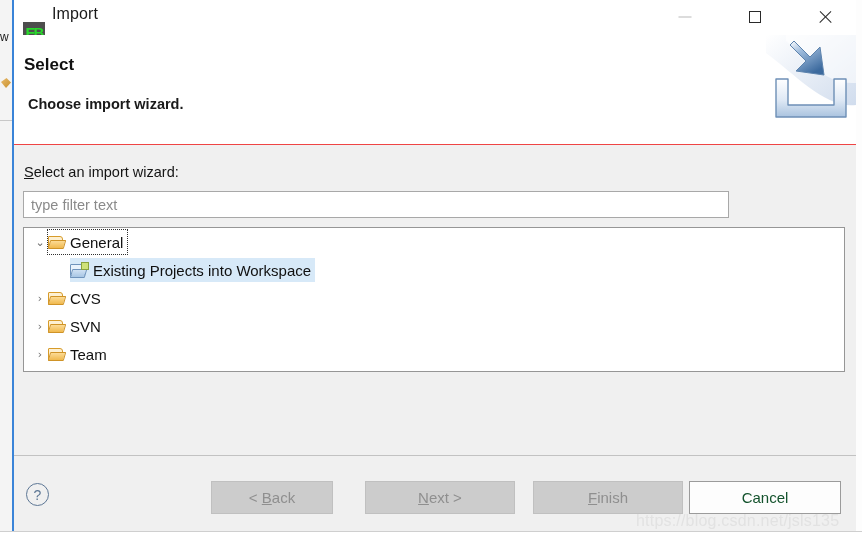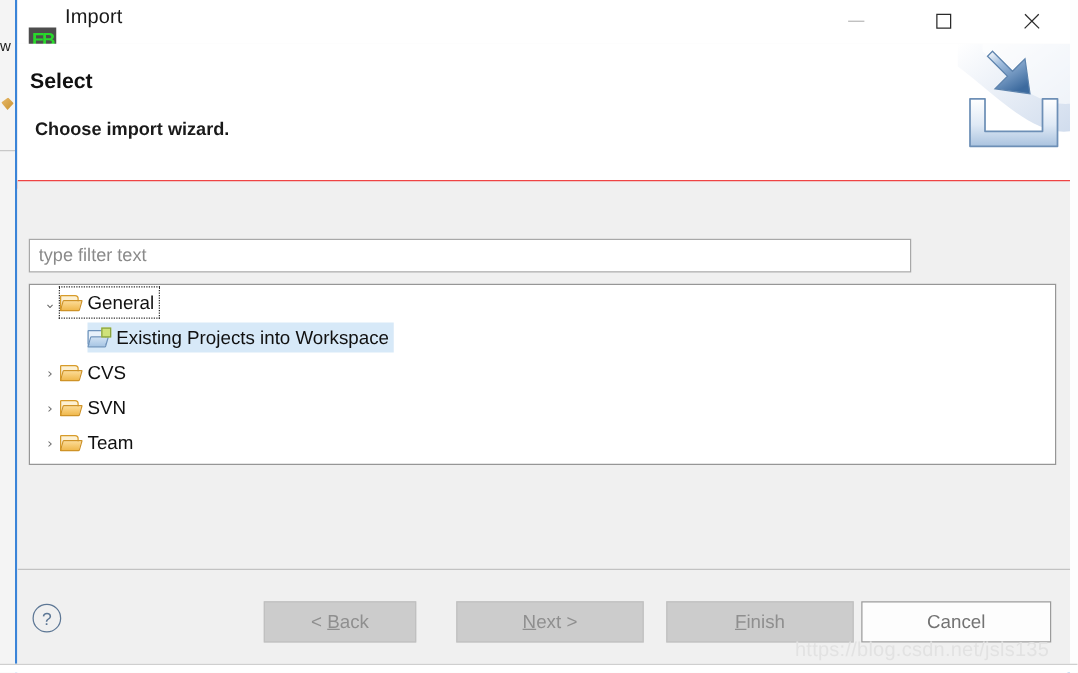--- a/index.html
+++ b/index.html
@@ -348,21 +348,21 @@
     padding: 0;
   }
   .dlg-btn.disabled {
     background: #cccccc;
     border: 1px solid #c0c0c0;
     color: #8f8f8f;
   }
   .dlg-btn.enabled {
     background: #fdfdfd;
     border: 1px solid #9b9b9b;
-    color: #737373;
+    color: #14532d;
   }
   .dlg-btn .mn { text-decoration: underline; }
   #btn-back   { left: 197px; width: 122px; }
   #btn-next   { left: 351px; width: 150px; }
   #btn-finish { left: 519px; width: 150px; }
   #btn-cancel { left: 675px; width: 152px; }
 
   #watermark {
     position: absolute;
     left: 636px; top: 512px;
@@ -426,20 +426,21 @@
       <path d="M0,0 L90,0 L90,70 C60,74 30,40 0,18 Z" fill="url(#swoosh)" opacity="0.85"></path>
       <path d="M20,0 L90,0 L90,48 C58,50 38,22 20,6 Z" fill="#ffffff" opacity="0.6"></path>
 
       <path d="M28,6 L44,22 L54,12 L58,40 L30,36 L40,26 L24,10 Z" fill="url(#arrowg)" stroke="#5d83ad" stroke-width="1"></path>
 
       <path d="M10,44 L10,82 L80,82 L80,44 L68,44 L68,70 L22,70 L22,44 Z" fill="url(#trayg)" stroke="#6d8fb6" stroke-width="1.4" stroke-linejoin="round"></path>
     </svg>
   </div>
 
   <div id="content-area">
+    <div id="tree-label"><span class="mn">S</span><span>elect an import wizard:</span></div>
 
     <input id="filter-input" type="text" placeholder="type filter text" style="">
 
     <div id="tree-box">
 
       <div class="tree-row indent-1 focused">
         <span class="twisty">⌄</span>
         <span class="row-inner">
           <span class="folder-open">
             <span class="back"></span>

